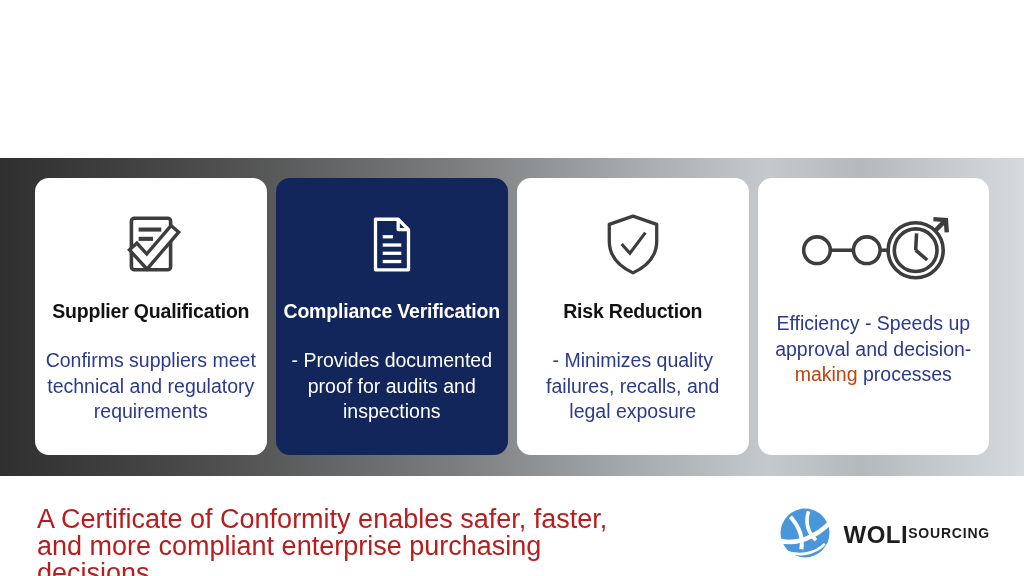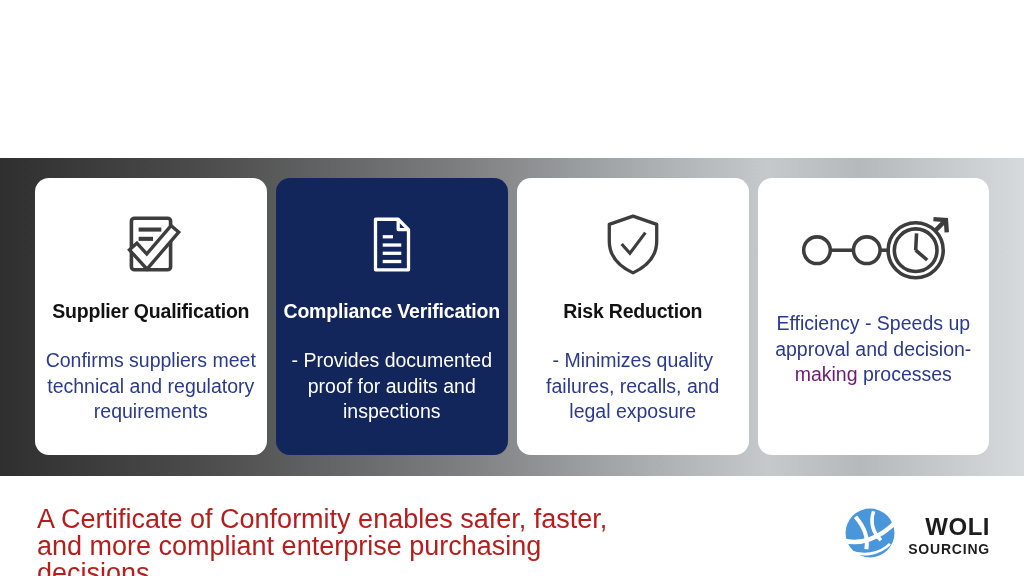--- a/index.html
+++ b/index.html
@@ -71,39 +71,39 @@
   }
   .card.dark .card-title { color: #ffffff; font-weight: 600; }
   .card-body {
     margin-top: 25px;
     font-size: 19.5px;
     line-height: 25.5px;
     color: #2b3a8e;
     padding: 0 2px;
   }
   .card.dark .card-body { color: #ffffff; }
-  .hl { color: #701a75; }
+  .hl { color: #c2410c; }
 
   
   .summary {
     position: absolute;
     left: 37px; top: 506px;
     width: 585px;
     font-size: 27px;
     line-height: 27px;
     color: #b91c1c;
   }
   .logo {
     position: absolute;
     right: 34px; top: 504px;
     display: flex;
     align-items: center;
     gap: 9px;
   }
-  .logo-text { display: flex; flex-direction: column; line-height: 1; align-items: flex-end; }
+  .logo-text { display: flex; flex-direction: row; line-height: 1; }
   .logo-name {
     font-size: 24px;
     font-weight: 800;
     color: #1d1d1d;
     letter-spacing: 0.5px;
   }
   .logo-tagline {
     font-size: 14px;
     font-weight: 700;
     color: #1d1d1d;

